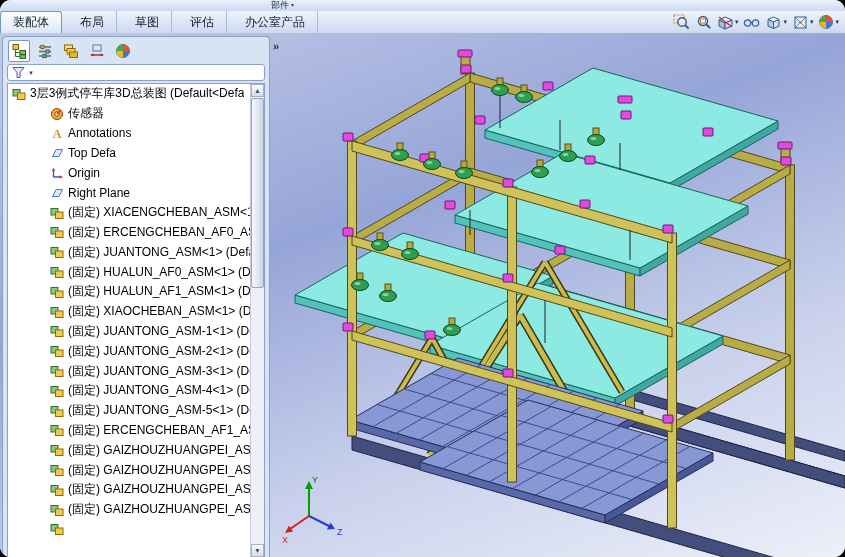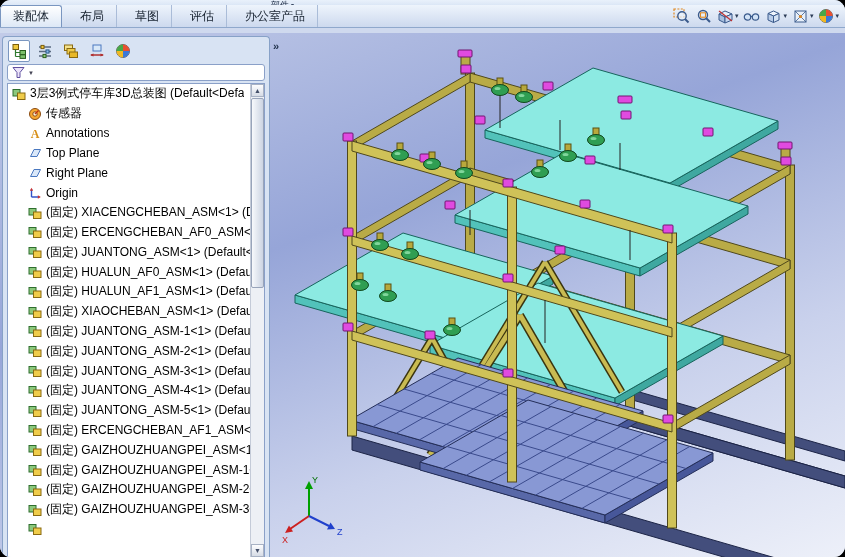--- a/index.html
+++ b/index.html
@@ -4,21 +4,21 @@
 <style>
   html,body{margin:0;padding:0;background:#000;}
   .screen{position:relative;width:845px;height:557px;overflow:hidden;
     font-family:"Liberation Sans","DejaVu Sans",sans-serif;background:#cfd9ee;border-radius:11px;}
   
   .menustrip{position:absolute;left:0;top:0;width:845px;height:11px;
     background:linear-gradient(#e9f1fb,#cbdaf0);border-bottom:1px solid #a9bcd8;}
   .menustrip .mitem{position:absolute;left:271px;top:0;font-size:9px;line-height:11px;color:#1a2a44;display:flex;gap:2px;align-items:center;}
   .menustrip .mcaret{font-size:6px;color:#3a4a66;}
   
-  .tabrow{position:absolute;left:0;top:5px;width:845px;height:22px;display:flex;align-items:stretch;
+  .tabrow{position:absolute;left:0;top:11px;width:845px;height:22px;display:flex;align-items:stretch;
     background:linear-gradient(#eef4fc,#cdd9ee);border-bottom:1px solid #8fa8cc;}
   .tab{display:flex;align-items:center;padding:0 12px;font-size:12px;color:#15202e;border-right:1px solid #aabcd8;margin-right:6px;cursor:default;}
   .tab.active{background:linear-gradient(#ffffff,#dde8f6);border:1px solid #7a96c0;border-bottom:none;border-radius:3px 3px 0 0;}
   .vtoolbar{margin-left:auto;display:flex;align-items:center;gap:3px;padding-right:5px;}
   .vbtn{display:flex;align-items:center;padding:0 1px;border-radius:2px;}
   .vcaret{font-size:7px;color:#2a3a55;margin-left:1px;}
   
   .viewport{position:absolute;left:0;top:33px;width:845px;height:524px;
     background:linear-gradient(160deg,#c2cbe8 0%,#96a5d8 38%,#c9d1ec 70%,#edf0f9 100%);}
   .viewport svg{position:absolute;left:0;top:0;}
@@ -29,21 +29,21 @@
   .ptabs{height:24px;display:flex;align-items:center;gap:4px;padding:2px 5px 1px 5px;}
   .ptab{width:20px;height:20px;display:flex;align-items:center;justify-content:center;border-radius:2px;border:1px solid transparent;}
   .ptab.active{background:#fff;border:1px solid #7a96c0;}
   .flyout{position:absolute;left:273px;top:40px;font-size:11px;font-weight:bold;color:#24344e;}
   .filterrow{margin:0 4px;height:17px;background:#fff;border:1px solid #8aa0c8;border-radius:3px;
     display:flex;align-items:center;gap:2px;padding:0 4px;box-sizing:border-box;}
   .fcaret{font-size:6px;color:#445;}
   .tree{flex:1;margin:2px 4px 0 4px;background:#fff;border:1px solid #8aa0c8;border-bottom:none;
     overflow:hidden;position:relative;padding-right:13px;}
   .trow{height:19.8px;display:flex;align-items:center;gap:4px;padding-left:4px;white-space:nowrap;font-size:12px;color:#000;}
-  .trow.child{padding-left:20px;}
+  .trow.child{padding-left:20px;margin-left:22px;}
   .ticon{flex:0 0 auto;width:14px;height:14px;display:flex;}
   .tlabel{overflow:hidden;}
   
   .sbar{position:absolute;right:0;top:0;bottom:0;width:13px;background:#edf0f5;border-left:1px solid #c4cbd8;}
   .sbtn{position:absolute;left:0;right:0;height:13px;background:linear-gradient(#fdfdfe,#d6dce6);
     border:1px solid #a8b2c4;box-sizing:border-box;font-size:7px;color:#44506a;display:flex;align-items:center;justify-content:center;}
   .sbtn.up{top:0;} .sbtn.down{bottom:0;}
   .sthumb{position:absolute;left:0;right:0;top:14px;height:190px;background:linear-gradient(90deg,#f7f9fc,#ccd4e2);
     border:1px solid #98a4ba;border-radius:2px;box-sizing:border-box;}
 </style>
@@ -439,44 +439,44 @@
             </svg>
           </span>
           <span class="tlabel">Annotations</span>
         </div>
         <div class="trow child">
           <span class="ticon">
             <svg width="14" height="14" viewBox="0 0 14 14">
               <polygon points="2.5,10.5 6,3.5 12.5,3.5 9,10.5" fill="#d4e4f8" fill-opacity="0.85" stroke="#4a78c0"></polygon>
             </svg>
           </span>
-          <span class="tlabel">Top Plane</span>
-        </div>
-        <div class="trow child">
-          <span class="ticon">
-            <svg width="14" height="14" viewBox="0 0 14 14">
-              <polygon points="2.5,10.5 6,3.5 12.5,3.5 9,10.5" fill="#d4e4f8" fill-opacity="0.85" stroke="#4a78c0"></polygon>
-            </svg>
-          </span>
-          <span class="tlabel">Right Plane</span>
+          <span class="tlabel">Top Defa</span>
         </div>
         <div class="trow child">
           <span class="ticon">
             <svg width="14" height="14" viewBox="0 0 14 14">
               <line x1="3.5" y1="3" x2="3.5" y2="11" stroke="#3353c8" stroke-width="1.4"></line>
               <line x1="3.5" y1="11" x2="11.5" y2="11" stroke="#3353c8" stroke-width="1.4"></line>
               <polygon points="12.8,11 9.8,9.3 9.8,12.7" fill="#c83232"></polygon>
               <polygon points="3.5,1.7 1.8,4.7 5.2,4.7" fill="#c83232"></polygon>
             </svg>
           </span>
           <span class="tlabel">Origin</span>
         </div>
         <div class="trow child">
           <span class="ticon">
             <svg width="14" height="14" viewBox="0 0 14 14">
+              <polygon points="2.5,10.5 6,3.5 12.5,3.5 9,10.5" fill="#d4e4f8" fill-opacity="0.85" stroke="#4a78c0"></polygon>
+            </svg>
+          </span>
+          <span class="tlabel">Right Plane</span>
+        </div>
+        <div class="trow child">
+          <span class="ticon">
+            <svg width="14" height="14" viewBox="0 0 14 14">
               <rect x="1" y="2.5" width="7" height="6.5" fill="#8cc87c" stroke="#2e6e2e"></rect>
               <rect x="5.5" y="6" width="7.5" height="6.5" fill="#f0cc4a" stroke="#8a6a10"></rect>
             </svg>
           </span>
           <span class="tlabel">(固定) XIACENGCHEBAN_ASM&lt;1&gt; (Def</span>
         </div>
         <div class="trow child">
           <span class="ticon">
             <svg width="14" height="14" viewBox="0 0 14 14">
               <rect x="1" y="2.5" width="7" height="6.5" fill="#8cc87c" stroke="#2e6e2e"></rect>

